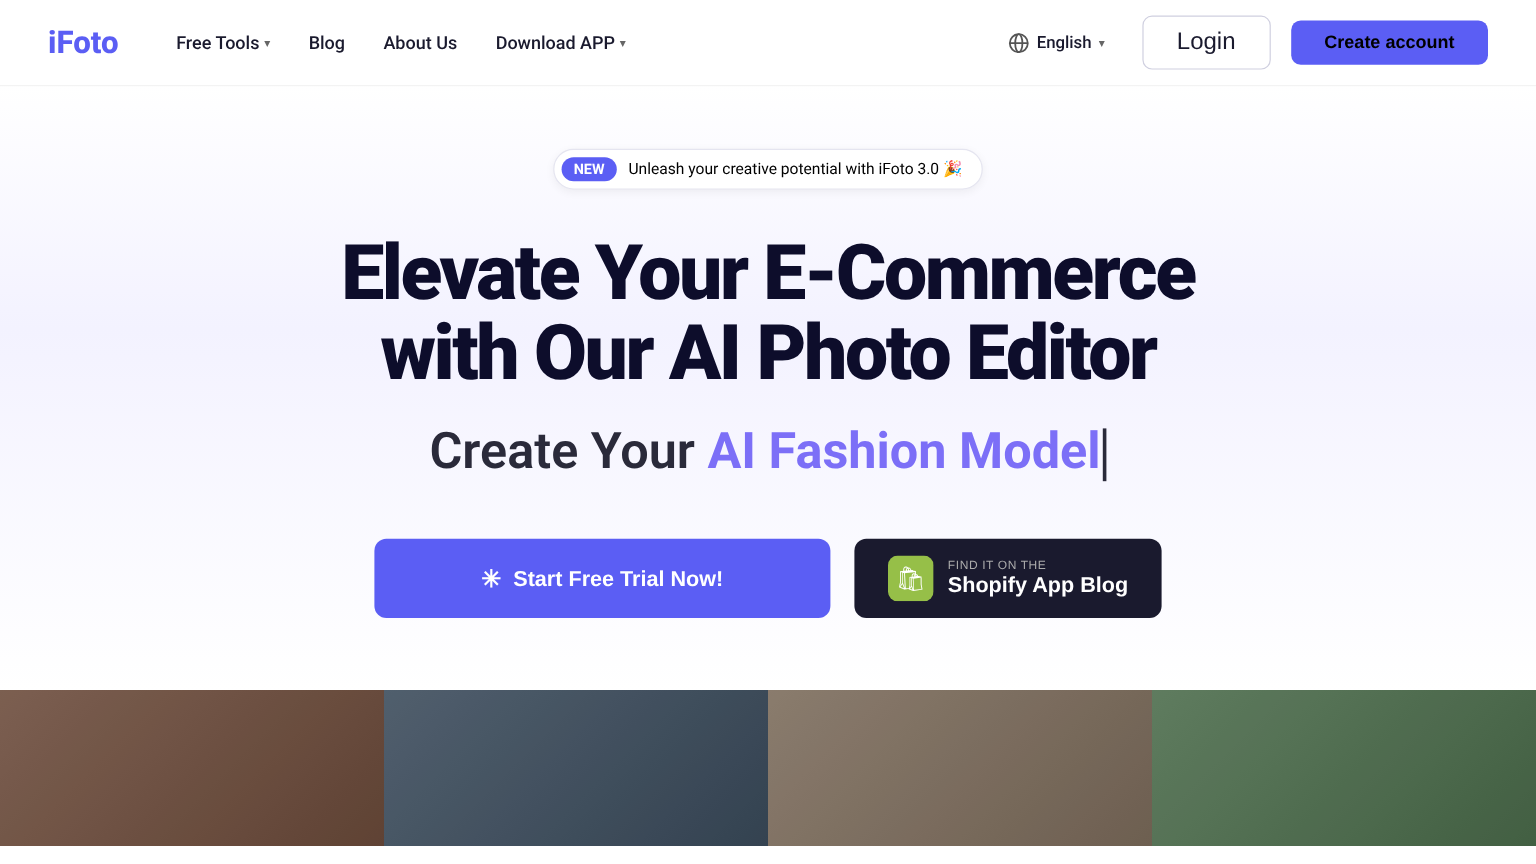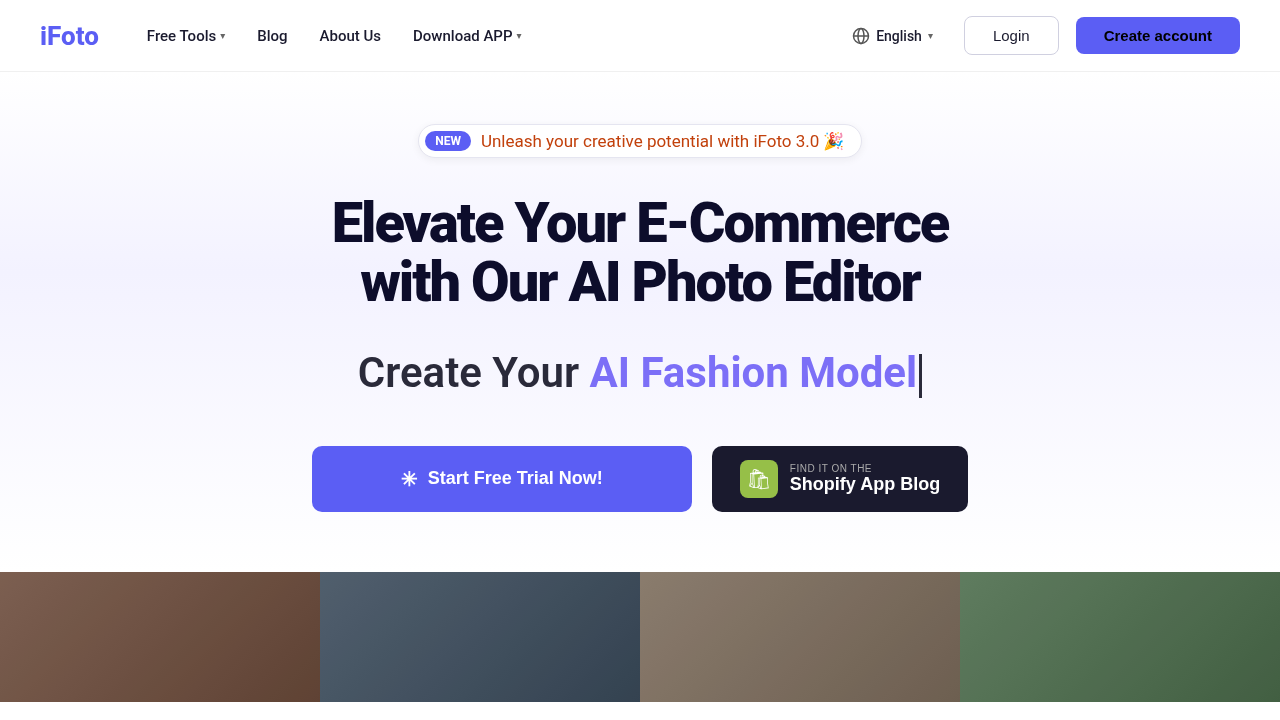--- a/index.html
+++ b/index.html
@@ -79,21 +79,21 @@
     .globe-icon {
       width: 18px;
       height: 18px;
     }
 
     .btn-login {
       padding: 10px 28px;
       border: 1.5px solid #d0d0e0;
       border-radius: 8px;
       background: #fff;
-      font-size: 15px;
+      font-size: 20px;
       color: #1a1a2e;
       cursor: pointer;
       font-weight: 500;
     }
 
     .btn-create {
       padding: 10px 28px;
       border: none;
       border-radius: 8px;
       background: #5b5ef4;
@@ -128,33 +128,33 @@
     .new-badge {
       background: #5b5ef4;
       color: #fff;
       font-size: 12px;
       font-weight: 700;
       padding: 3px 10px;
       border-radius: 100px;
     }
 
     .badge-text {
-      font-size: 17px;
-      color: #c2410c;
+      font-size: 13px;
+      color: #000000;
     }
 
     .hero-title {
-      font-size: 56px;
+      font-size: 64px;
       font-weight: 900;
       color: #0d0d2b;
       text-align: center;
       line-height: 1.05;
       letter-spacing: -2px;
       max-width: 1100px;
-      margin-bottom: 36px;
+      margin-bottom: 24px;
     }
 
     .hero-subtitle {
       font-size: 42px;
       font-weight: 600;
       color: #2a2a3a;
       text-align: center;
       margin-bottom: 48px;
     }
 

